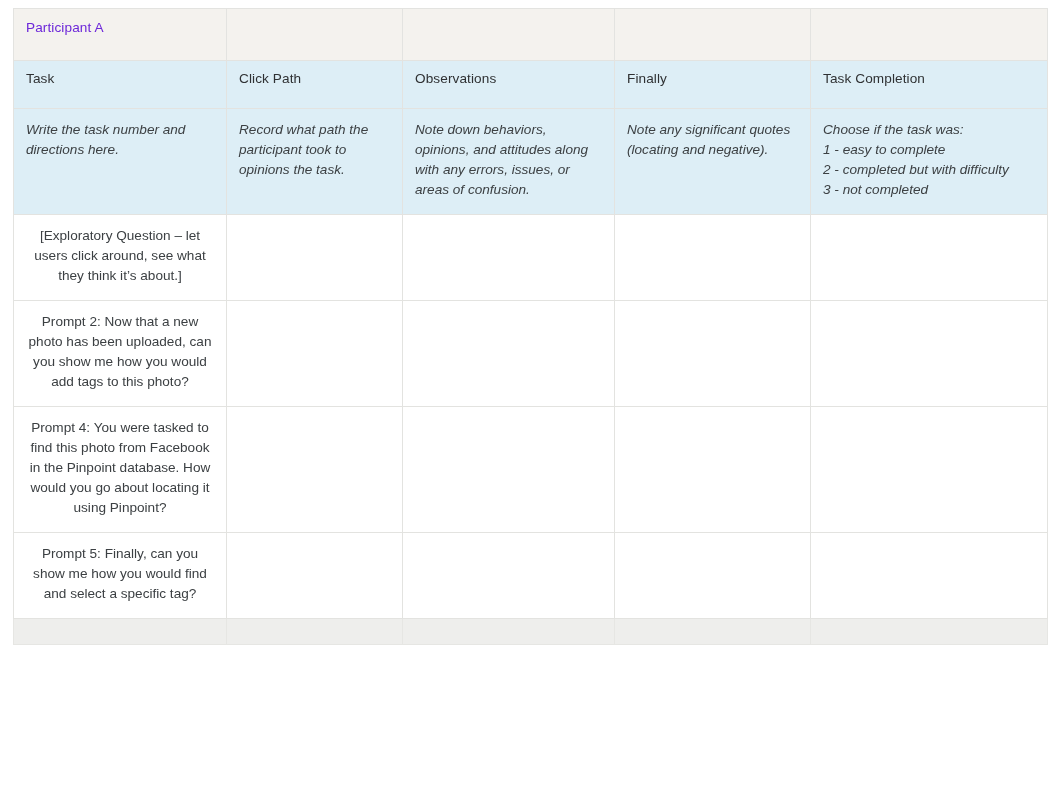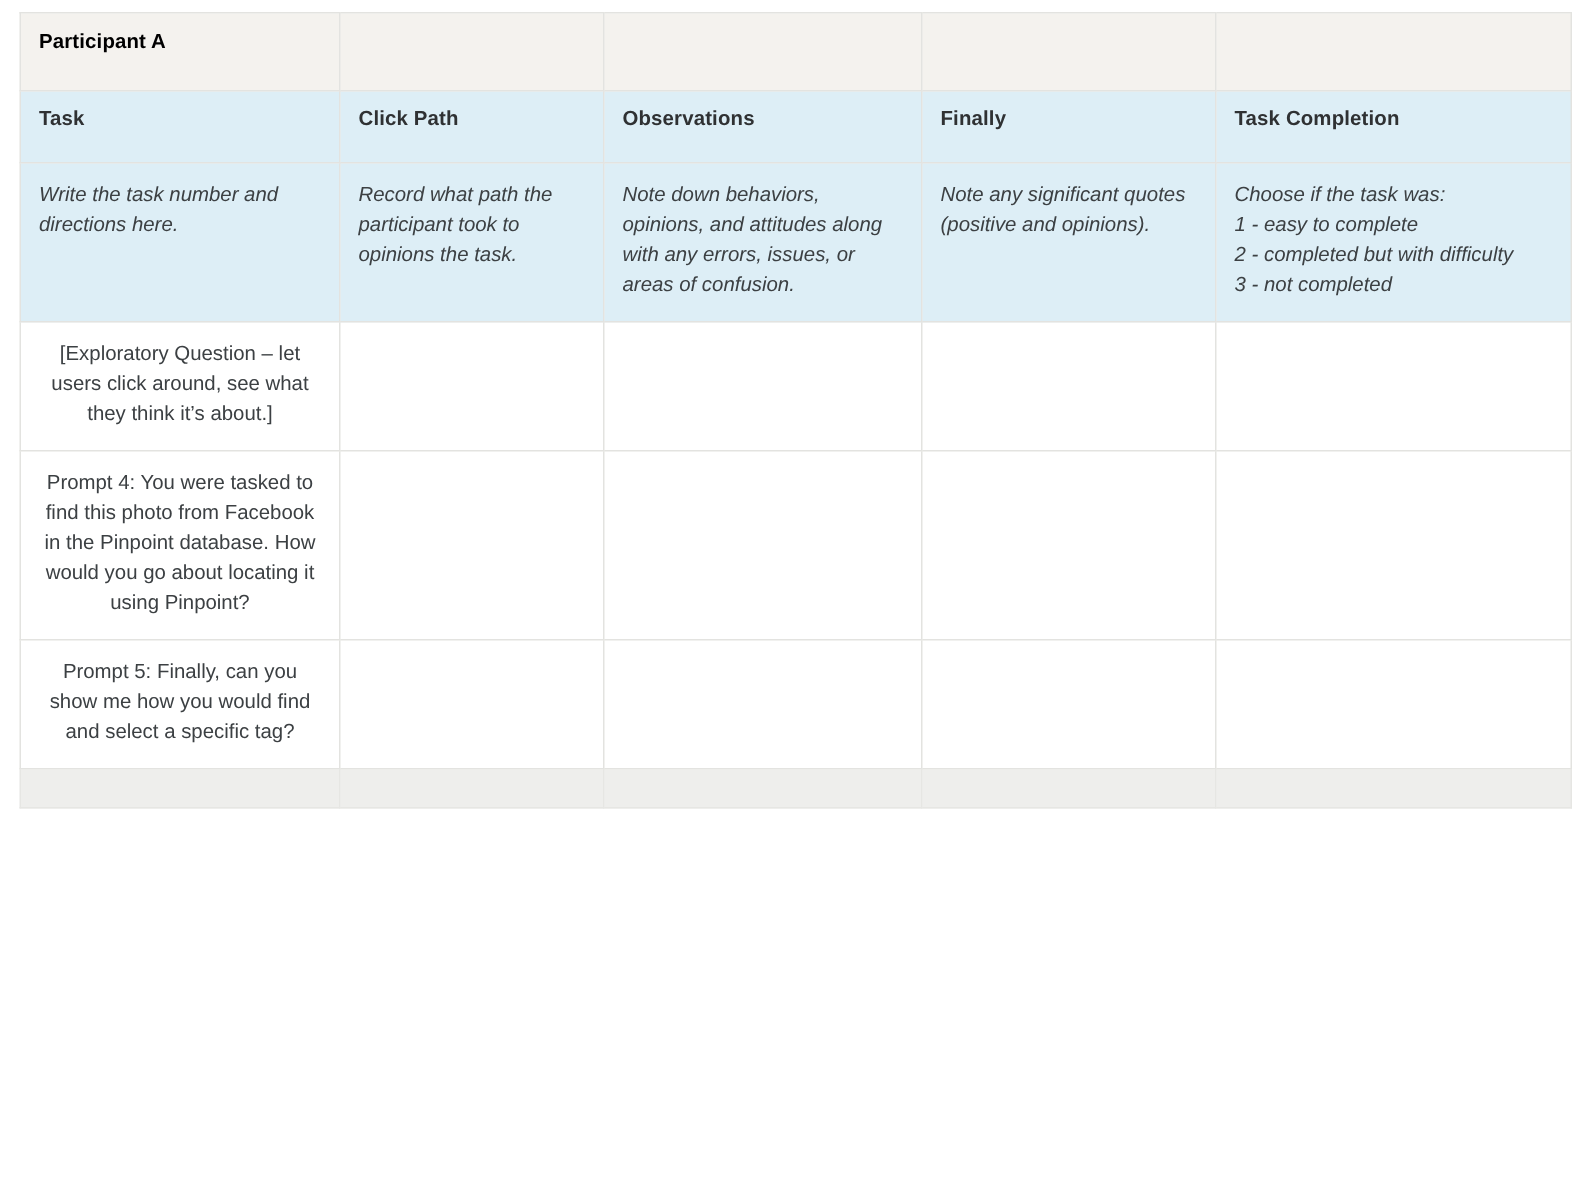--- a/index.html
+++ b/index.html
@@ -55,35 +55,35 @@
   }
 
   
   tr.row-participant td {
     background: #f4f2ee;
     height: 33px;
     padding-top: 9px;
     padding-bottom: 9px;
   }
   .participant-label {
-    font-weight: 700;
-    font-size: 13.6px;
-    color: #000000;
+    font-weight: 400;
+    font-size: 13.6px;
+    color: #6d28d9;
     letter-spacing: 0.1px;
   }
 
   
   tr.row-heads td {
     background: #ddeef6;
     height: 31px;
     padding-top: 8px;
     padding-bottom: 8px;
   }
   .col-head {
-    font-weight: 700;
+    font-weight: 400;
     font-size: 13.6px;
     color: #2f3133;
     letter-spacing: 0.1px;
   }
 
   
   tr.row-instructions td {
     background: #ddeef6;
     padding-top: 11px;
     padding-bottom: 14px;
@@ -178,21 +178,21 @@
           <td>
             <div class="instruction">Write the task number and directions here.</div>
           </td>
           <td>
             <div class="instruction">Record what path the participant took to opinions the task.</div>
           </td>
           <td>
             <div class="instruction">Note down behaviors, opinions, and attitudes along with any errors, issues, or areas of confusion.</div>
           </td>
           <td>
-            <div class="instruction">Note any significant quotes (positive and opinions).</div>
+            <div class="instruction">Note any significant quotes (locating and negative).</div>
           </td>
           <td>
             <div class="instruction">Choose if the task was:
 1 - easy to complete
 2 - completed but with difficulty
 3 - not completed</div>
           </td>
         </tr>
 
         <tr class="row-task">
@@ -207,20 +207,37 @@
           </td>
           <td>
             <div class="task-text cell-blank"></div>
           </td>
           <td>
             <div class="task-text cell-blank"></div>
           </td>
         </tr>
 
 
+        <tr class="row-task">
+          <td>
+            <div class="task-text">Prompt 2: Now that a new photo has been uploaded, can you show me how you would add tags to this photo?</div>
+          </td>
+          <td>
+            <div class="task-text cell-blank"></div>
+          </td>
+          <td>
+            <div class="task-text cell-blank"></div>
+          </td>
+          <td>
+            <div class="task-text cell-blank"></div>
+          </td>
+          <td>
+            <div class="task-text cell-blank"></div>
+          </td>
+        </tr>
 
 
         <tr class="row-task">
           <td>
             <div class="task-text">Prompt 4: You were tasked to find this photo from Facebook in the Pinpoint database. How would you go about locating it using Pinpoint?</div>
           </td>
           <td>
             <div class="task-text cell-blank"></div>
           </td>
           <td>

